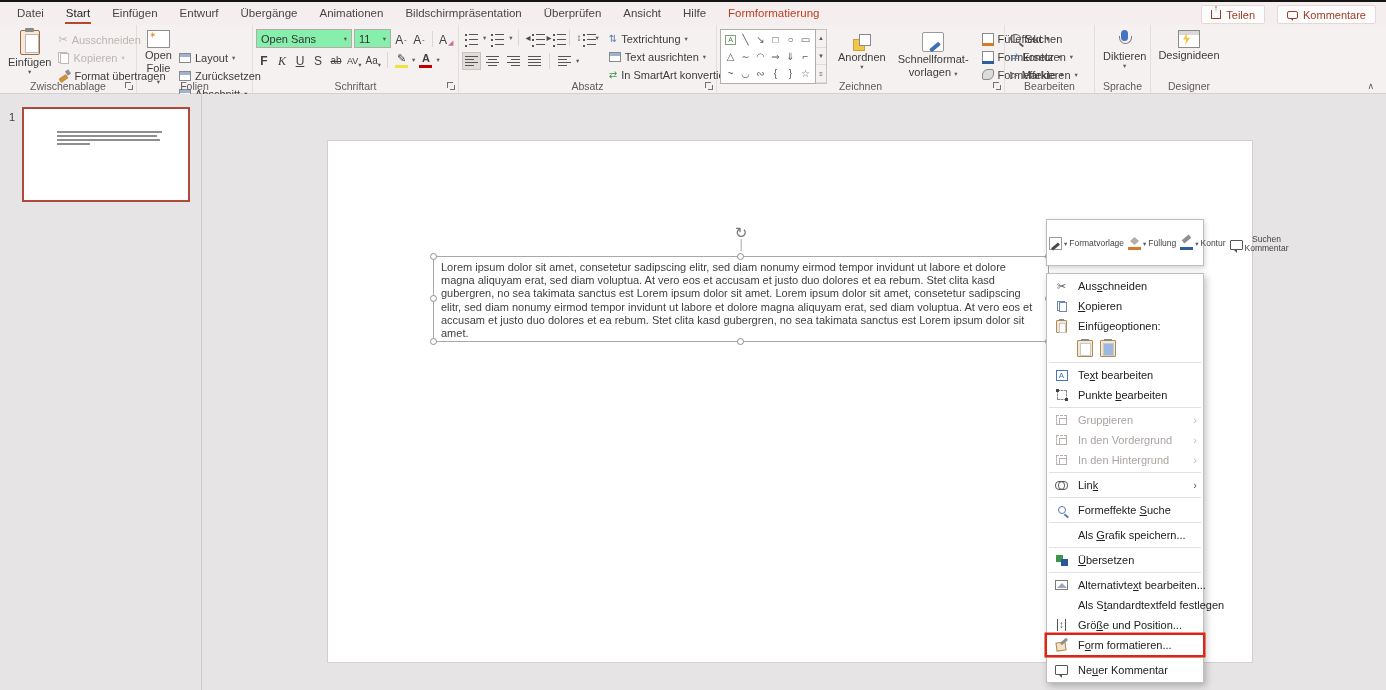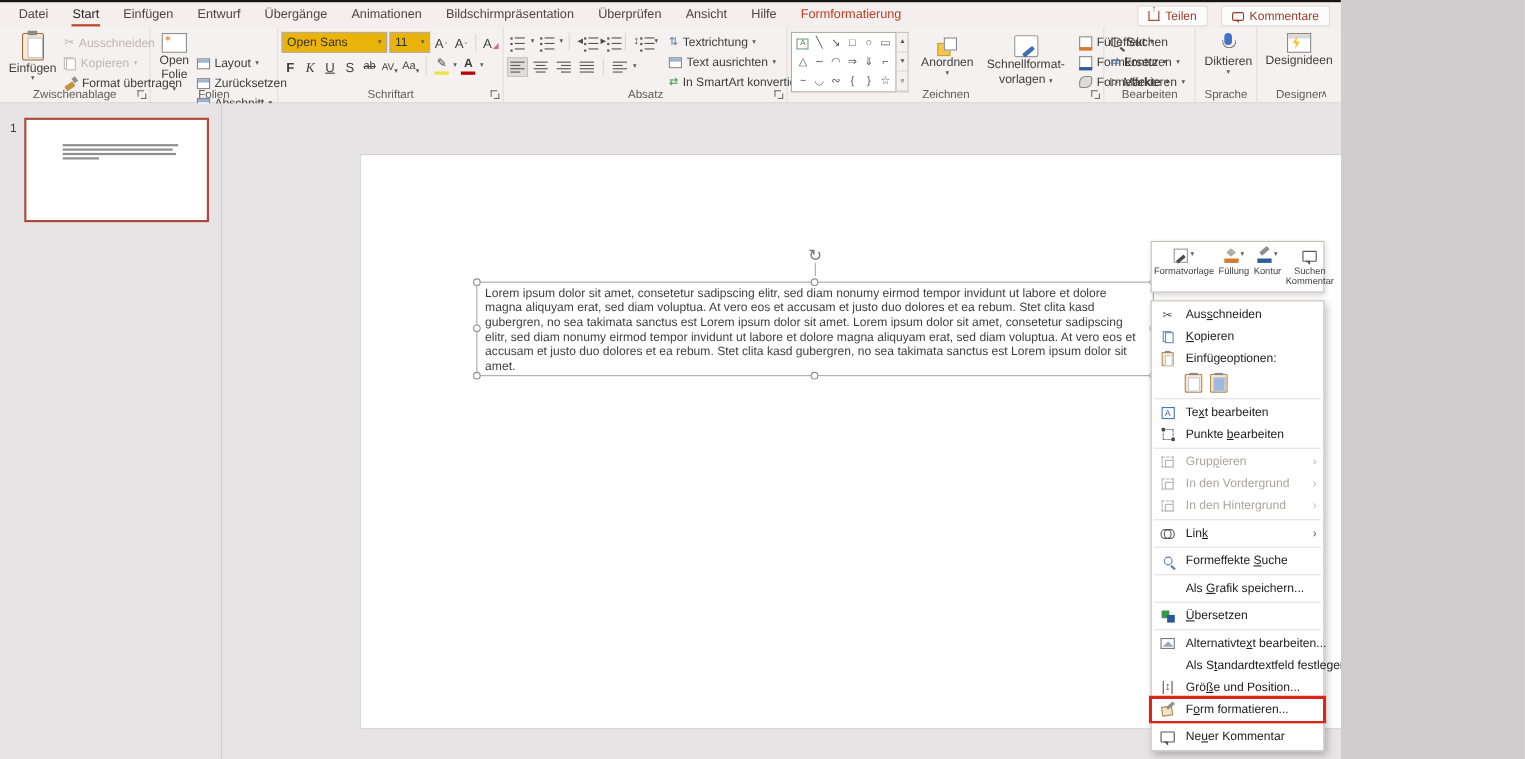--- a/index.html
+++ b/index.html
@@ -1,17 +1,17 @@
 <!DOCTYPE html>
 <html><head>
 <meta charset="utf-8">
 <style>
   html,body{margin:0;padding:0;background:#cfcdce;}
   *{box-sizing:border-box;}
-  .app{position:relative;width:1219px;height:690px;overflow:hidden;background:#e6e4e5;
+  .app{position:relative;width:1386px;height:690px;overflow:hidden;background:#e6e4e5;
        font-family:"Liberation Sans","DejaVu Sans",sans-serif;color:#262626;-webkit-font-smoothing:antialiased;}
 
   
   .tabrow{position:absolute;top:0;left:0;right:0;height:25px;background:#f4efee;border-top:2px solid #151515;display:flex;align-items:center;padding-left:6px;}
   .tab{font-size:11.5px;color:#4b4643;padding:0 11px;height:23px;line-height:22px;position:relative;white-space:nowrap;}
   .tab.active{color:#252525;}
   .tab.active::after{content:"";position:absolute;left:10px;right:10px;bottom:1px;height:2.5px;background:#b7472a;}
   .tab.ctx{color:#c13d21;}
   .topbtns{position:absolute;right:10px;top:3px;display:flex;gap:12px;}
   .topbtn{display:flex;align-items:center;gap:5px;background:#fdfcfc;border:1px solid #e4d9d6;font-size:11px;color:#9e3a26;padding:2px 9px;height:19px;border-radius:2px;white-space:nowrap;}
@@ -44,21 +44,21 @@
   .ic-copy::before{left:0;top:0;} .ic-copy::after{right:0;bottom:0;}
   .ic-brush{width:12px;height:12px;position:relative;}
   .ic-brush::before{content:"";position:absolute;left:1px;top:6px;width:9px;height:5px;background:#c9913f;transform:rotate(-35deg);border-radius:1px;}
   .ic-brush::after{content:"";position:absolute;right:0;top:0;width:4px;height:5px;background:#8f8f8f;transform:rotate(-35deg);}
   .ic-slide{width:23px;height:18px;border:1px solid #8f8f8f;background:#fff;position:relative;}
   .ic-slide::before{content:"✶";position:absolute;left:1px;top:-2px;color:#e08c2d;font-size:9px;}
   .ic-pane{width:12px;height:10px;border:1px solid #88898c;background:#fff;position:relative;flex:0 0 12px;}
   .ic-pane::before{content:"";position:absolute;left:0;top:0;right:0;height:3px;background:#9db3d1;}
 
   
-  .combo{display:flex;align-items:center;justify-content:space-between;background:#eab308;border:1px solid #b3aca9;font-size:11px;color:#333;padding:0 4px;height:19px;}
+  .combo{display:flex;align-items:center;justify-content:space-between;background:#86efac;border:1px solid #b3aca9;font-size:11px;color:#333;padding:0 4px;height:19px;}
   .fgrid{display:flex;flex-direction:column;gap:3px;}
   .frow{display:flex;align-items:center;gap:2px;}
   .fb{font-size:12px;min-width:16px;height:17px;display:flex;align-items:flex-end;justify-content:center;color:#3f3f3f;padding:0 1px;line-height:14px;}
   .fb b{font-weight:bold;} .fb i{font-style:italic;font-family:"Liberation Serif",serif;} .fb u{text-decoration:underline;}
   .sup{font-size:7px;margin-left:1px;line-height:8px;}
   .clrbtn{display:flex;flex-direction:column;align-items:center;min-width:17px;height:17px;justify-content:flex-end;}
   .clrbtn .g{font-size:11px;line-height:11px;color:#3f3f3f;}
   .bar{width:13px;height:3px;margin-top:1px;}
   .sep-v{width:1px;height:16px;background:#ddd6d4;margin:0 3px;}
 
@@ -115,21 +115,21 @@
 
   
   .textbox{position:absolute;left:105px;top:115px;width:616px;height:86px;background:#fff;border:1px solid #a9a9a9;padding:4px 7px;
            font-size:11px;line-height:13.2px;color:#3f3f3f;}
   .h{position:absolute;width:7px;height:7px;border:1px solid #8f8f8f;border-radius:50%;background:#fff;}
   .rot{position:absolute;left:50%;top:-32px;transform:translateX(-50%);font-size:15px;color:#777;line-height:15px;}
   .rot::after{content:"";position:absolute;left:50%;top:14px;height:12px;border-left:1px solid #a9a9a9;}
 
   
   .minibar{position:absolute;left:718px;top:78px;width:158px;height:47px;background:#fff;border:1px solid #c3bebc;box-shadow:1px 2px 5px rgba(0,0,0,.18);display:flex;align-items:stretch;z-index:5;}
-  .mcell{flex:1;display:flex;flex-direction:column;align-items:center;justify-content:flex-start;padding:4px 2px 2px;gap:2px;}
+  .mcell{flex:1;display:flex;flex-direction:row;align-items:center;justify-content:flex-start;padding:4px 2px 2px;gap:2px;}
   .mlabel{font-size:8.5px;line-height:9px;color:#444;text-align:center;}
   .micon{display:flex;align-items:center;gap:2px;height:16px;}
   .ic-fv{width:13px;height:13px;border:1px solid #9a9a9a;background:#fff;position:relative;}
   .ic-fv::after{content:"";position:absolute;right:1px;bottom:1px;width:9px;height:3px;background:#4a4a4a;transform:rotate(-40deg);}
   .ic-fill2{width:13px;height:13px;position:relative;}
   .ic-fill2::before{content:"";position:absolute;left:2px;top:0;width:9px;height:8px;background:#b5ada9;clip-path:polygon(50% 0,100% 50%,50% 100%,0 50%);}
   .ic-fill2::after{content:"";position:absolute;left:0;bottom:0;width:13px;height:3.5px;background:#d57a2a;}
   .ic-line2{width:13px;height:13px;position:relative;}
   .ic-line2::before{content:"";position:absolute;left:2px;top:0;width:9px;height:4px;background:#8f8f8f;transform:rotate(-40deg);}
   .ic-line2::after{content:"";position:absolute;left:0;bottom:0;width:13px;height:3.5px;background:#2f5e9e;}

